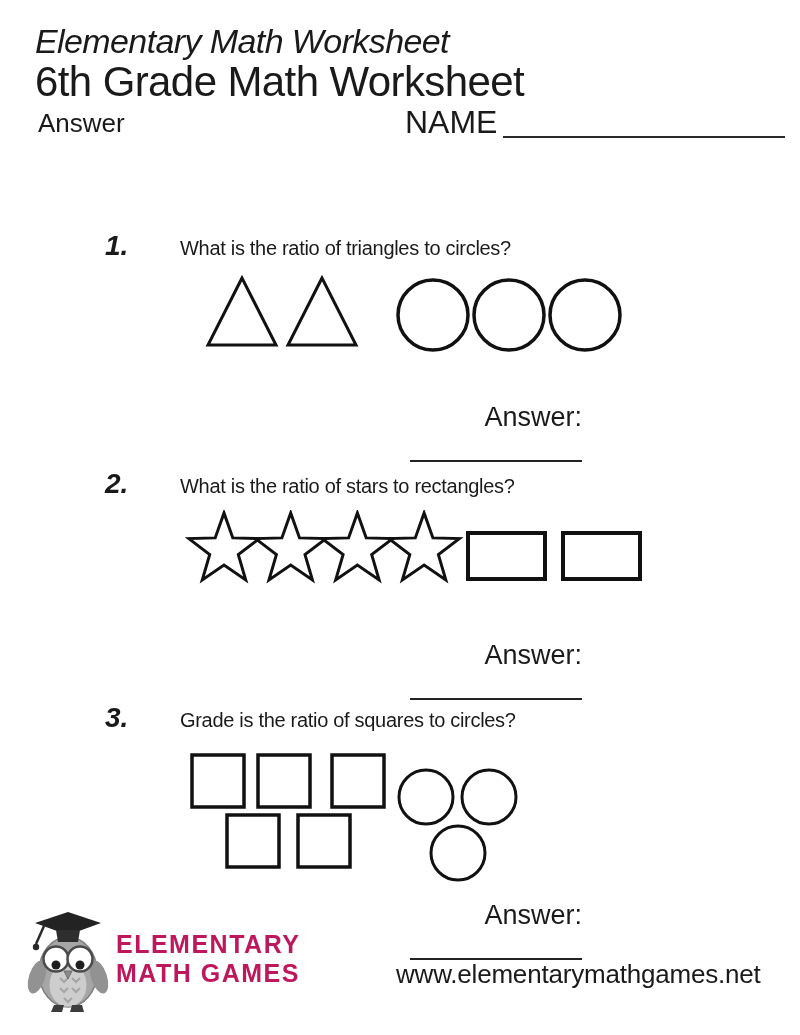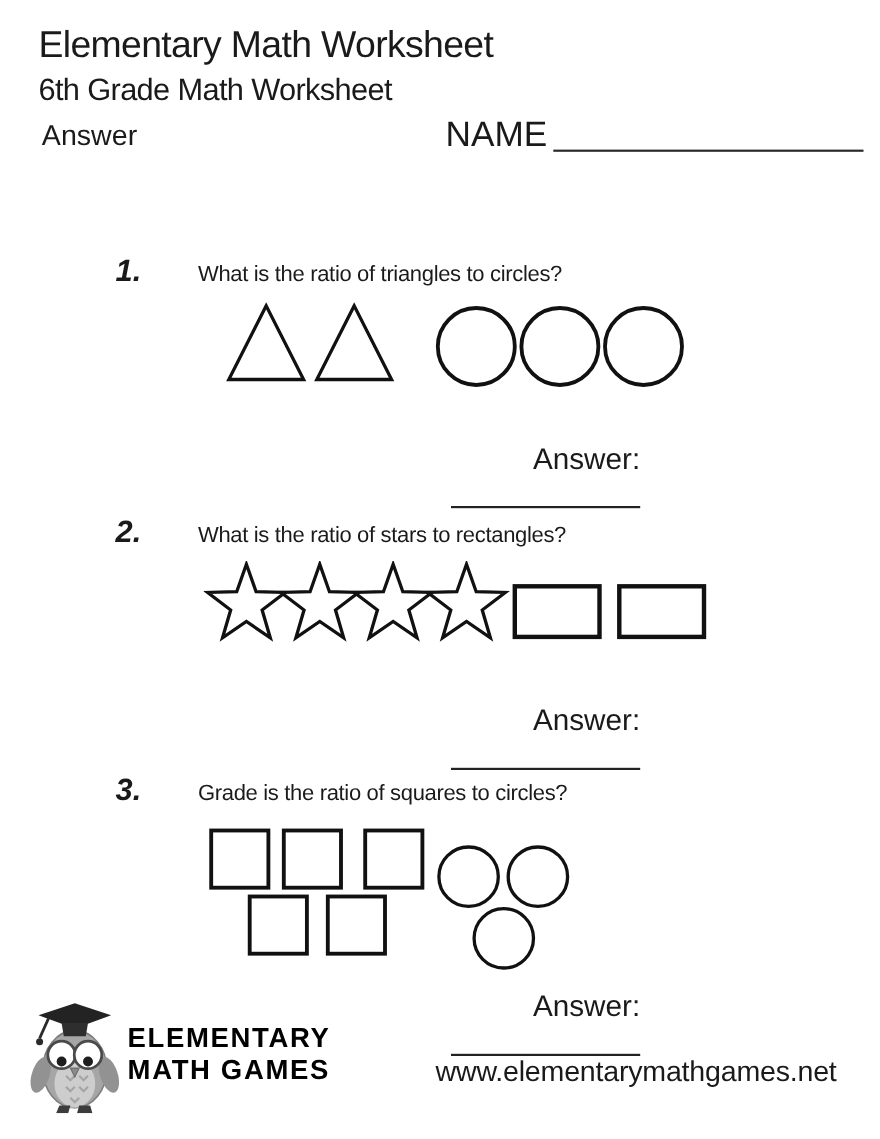--- a/index.html
+++ b/index.html
@@ -1,38 +1,38 @@
 <!DOCTYPE html>
 <html><head>
 <meta charset="utf-8">
 <style>
   html,body{margin:0;padding:0;background:#fff;}
   body{font-family:"Liberation Sans",sans-serif;color:#1a1a1a;}
   .page{position:relative;width:800px;height:1035px;background:#fff;overflow:hidden;}
 
-  .title1{position:absolute;left:35px;top:24px;font-size:34px;letter-spacing:-0.6px;line-height:1.05;}
-  .title2{position:absolute;left:35px;top:60px;font-size:28px;letter-spacing:-0.6px;line-height:1.05;margin-top:7px;}
+  .title1{position:absolute;left:35px;top:24px;font-size:34px;letter-spacing:-0.6px;line-height:1.05;font-style:italic;}
+  .title2{position:absolute;left:35px;top:60px;font-size:42px;letter-spacing:-0.6px;line-height:1.05;}
   .topic{position:absolute;left:38px;top:108px;font-size:26px;}
   .name-row{position:absolute;left:405px;top:106px;display:flex;align-items:flex-end;}
   .name-label{font-size:32px;line-height:32px;}
   .name-line{display:inline-block;width:282px;height:30px;border-bottom:2px solid #2a2a2a;margin-left:6px;}
 
   .q{position:absolute;left:105px;display:flex;align-items:baseline;}
   .qnum{font-size:28px;font-weight:bold;font-style:italic;width:75px;flex:0 0 75px;}
   .qtext{font-size:20px;letter-spacing:-0.3px;}
 
   .shapes{position:absolute;}
 
   .answer{position:absolute;left:410px;display:flex;align-items:flex-end;flex-direction:column;}
   .alabel{font-size:27px;line-height:30px;}
   .aline{display:inline-block;width:172px;height:28px;border-bottom:2px solid #222;}
 
   .logo{position:absolute;left:24px;top:910px;display:flex;align-items:flex-start;}
   .logo-text{margin-left:4px;margin-top:20px;}
-  .logo-line{font-size:25px;font-weight:bold;color:#000000;letter-spacing:1.5px;line-height:29px;}
+  .logo-line{font-size:25px;font-weight:bold;color:#be185d;letter-spacing:1.5px;line-height:29px;}
   .url{position:absolute;left:396px;top:959px;font-size:26px;letter-spacing:-0.2px;}
 </style>
 </head>
 <body>
 
 <div class="page">
 
   <div class="title1">Elementary Math Worksheet</div>
   <div class="title2">6th Grade Math Worksheet</div>
   <div class="topic">Answer</div>

